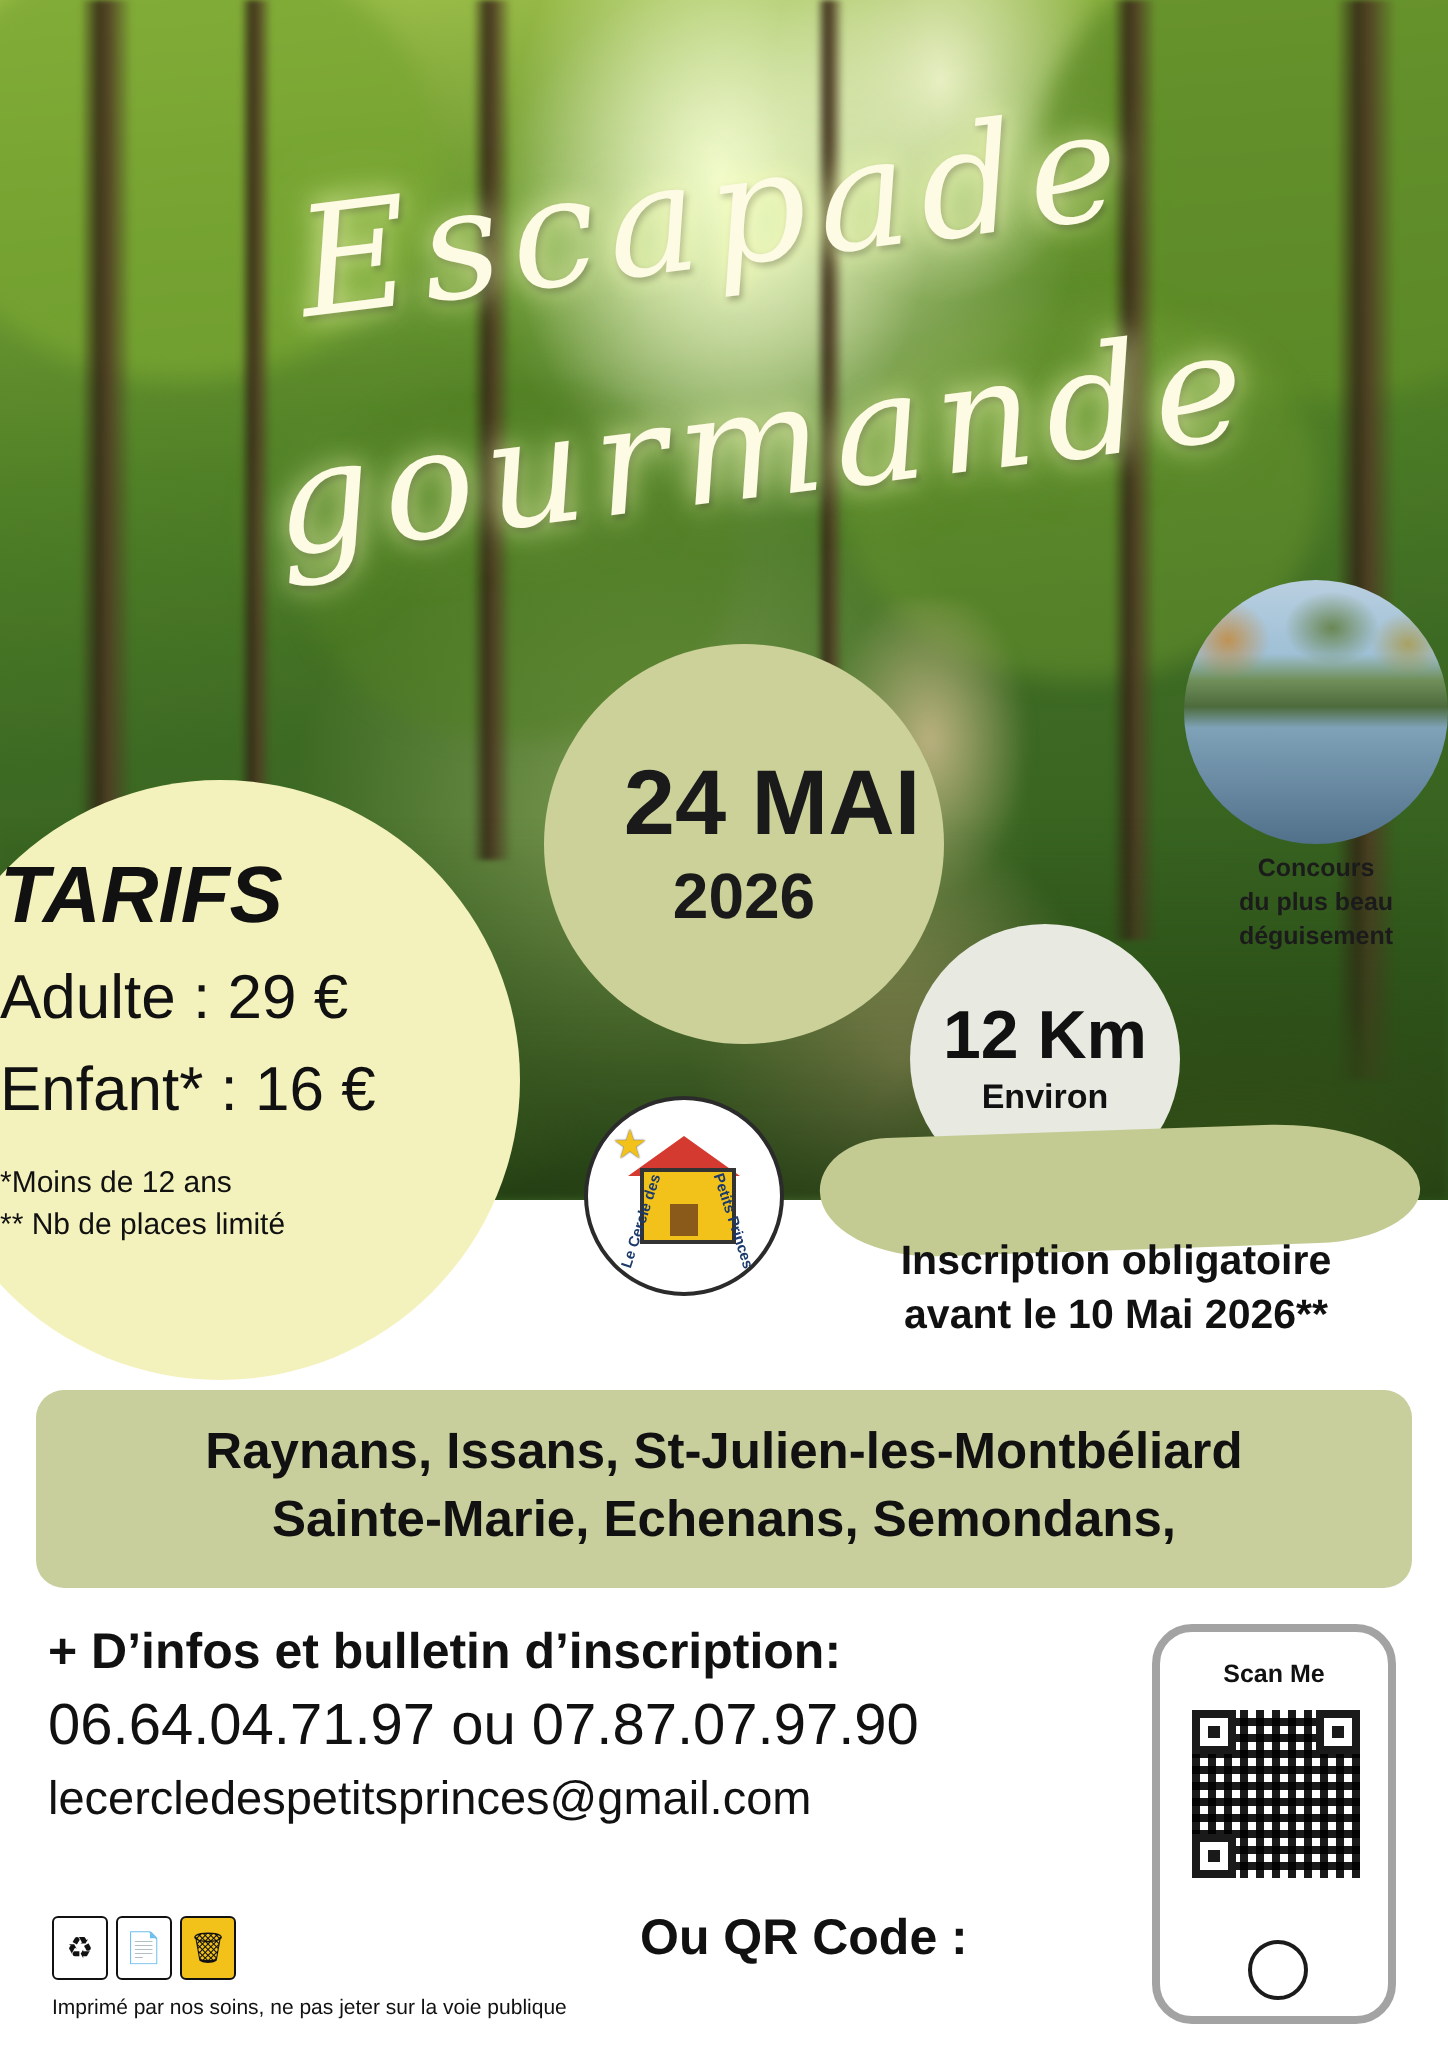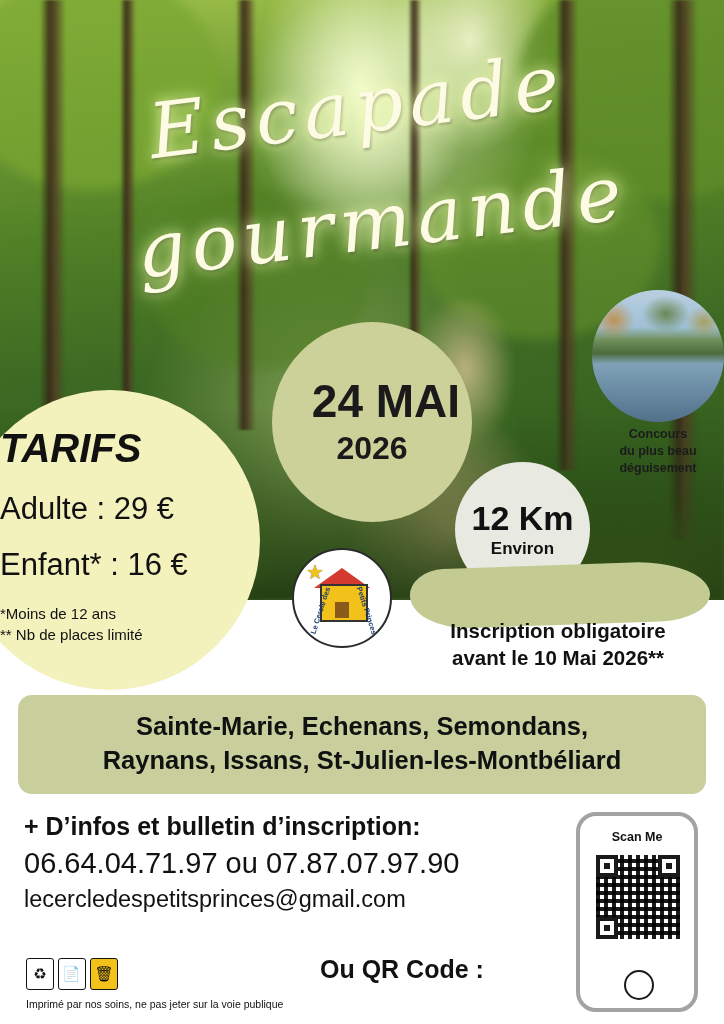--- a/index.html
+++ b/index.html
@@ -222,21 +222,21 @@
   .tarifs-title {
     font-size: 40px;
     font-weight: bold;
     font-style: italic;
     color: #111;
     margin: 0 0 6px 0;
   }
   .tarifs-line {
     font-size: 31px;
     color: #111;
-    margin: 20px 0;
+    margin: 10px 0;
     white-space: nowrap;
   }
   .tarifs-note {
     font-size: 15px;
     color: #111;
     margin-top: 18px;
     line-height: 1.4;
   }
 
   
@@ -554,22 +554,22 @@
   </div>
 
   <div class="brush"></div>
 
   <div class="inscription">
     <div>Inscription obligatoire</div>
     <div>avant le 10 Mai 2026**</div>
   </div>
 
   <div class="villages">
+    <div class="villages-line">Raynans, Issans, St-Julien-les-Montbéliard</div>
     <div class="villages-line">Sainte-Marie,  Echenans, Semondans,</div>
-    <div class="villages-line">Raynans, Issans, St-Julien-les-Montbéliard</div>
   </div>
 
   <div class="contact">
     <div class="contact-head">+ D’infos et bulletin d’inscription:</div>
     <div class="contact-phones">06.64.04.71.97 ou 07.87.07.97.90</div>
     <div class="contact-mail">lecercledespetitsprinces@gmail.com</div>
   </div>
   <div class="qr-label">Ou QR Code :</div>
 
   <div class="phone">

